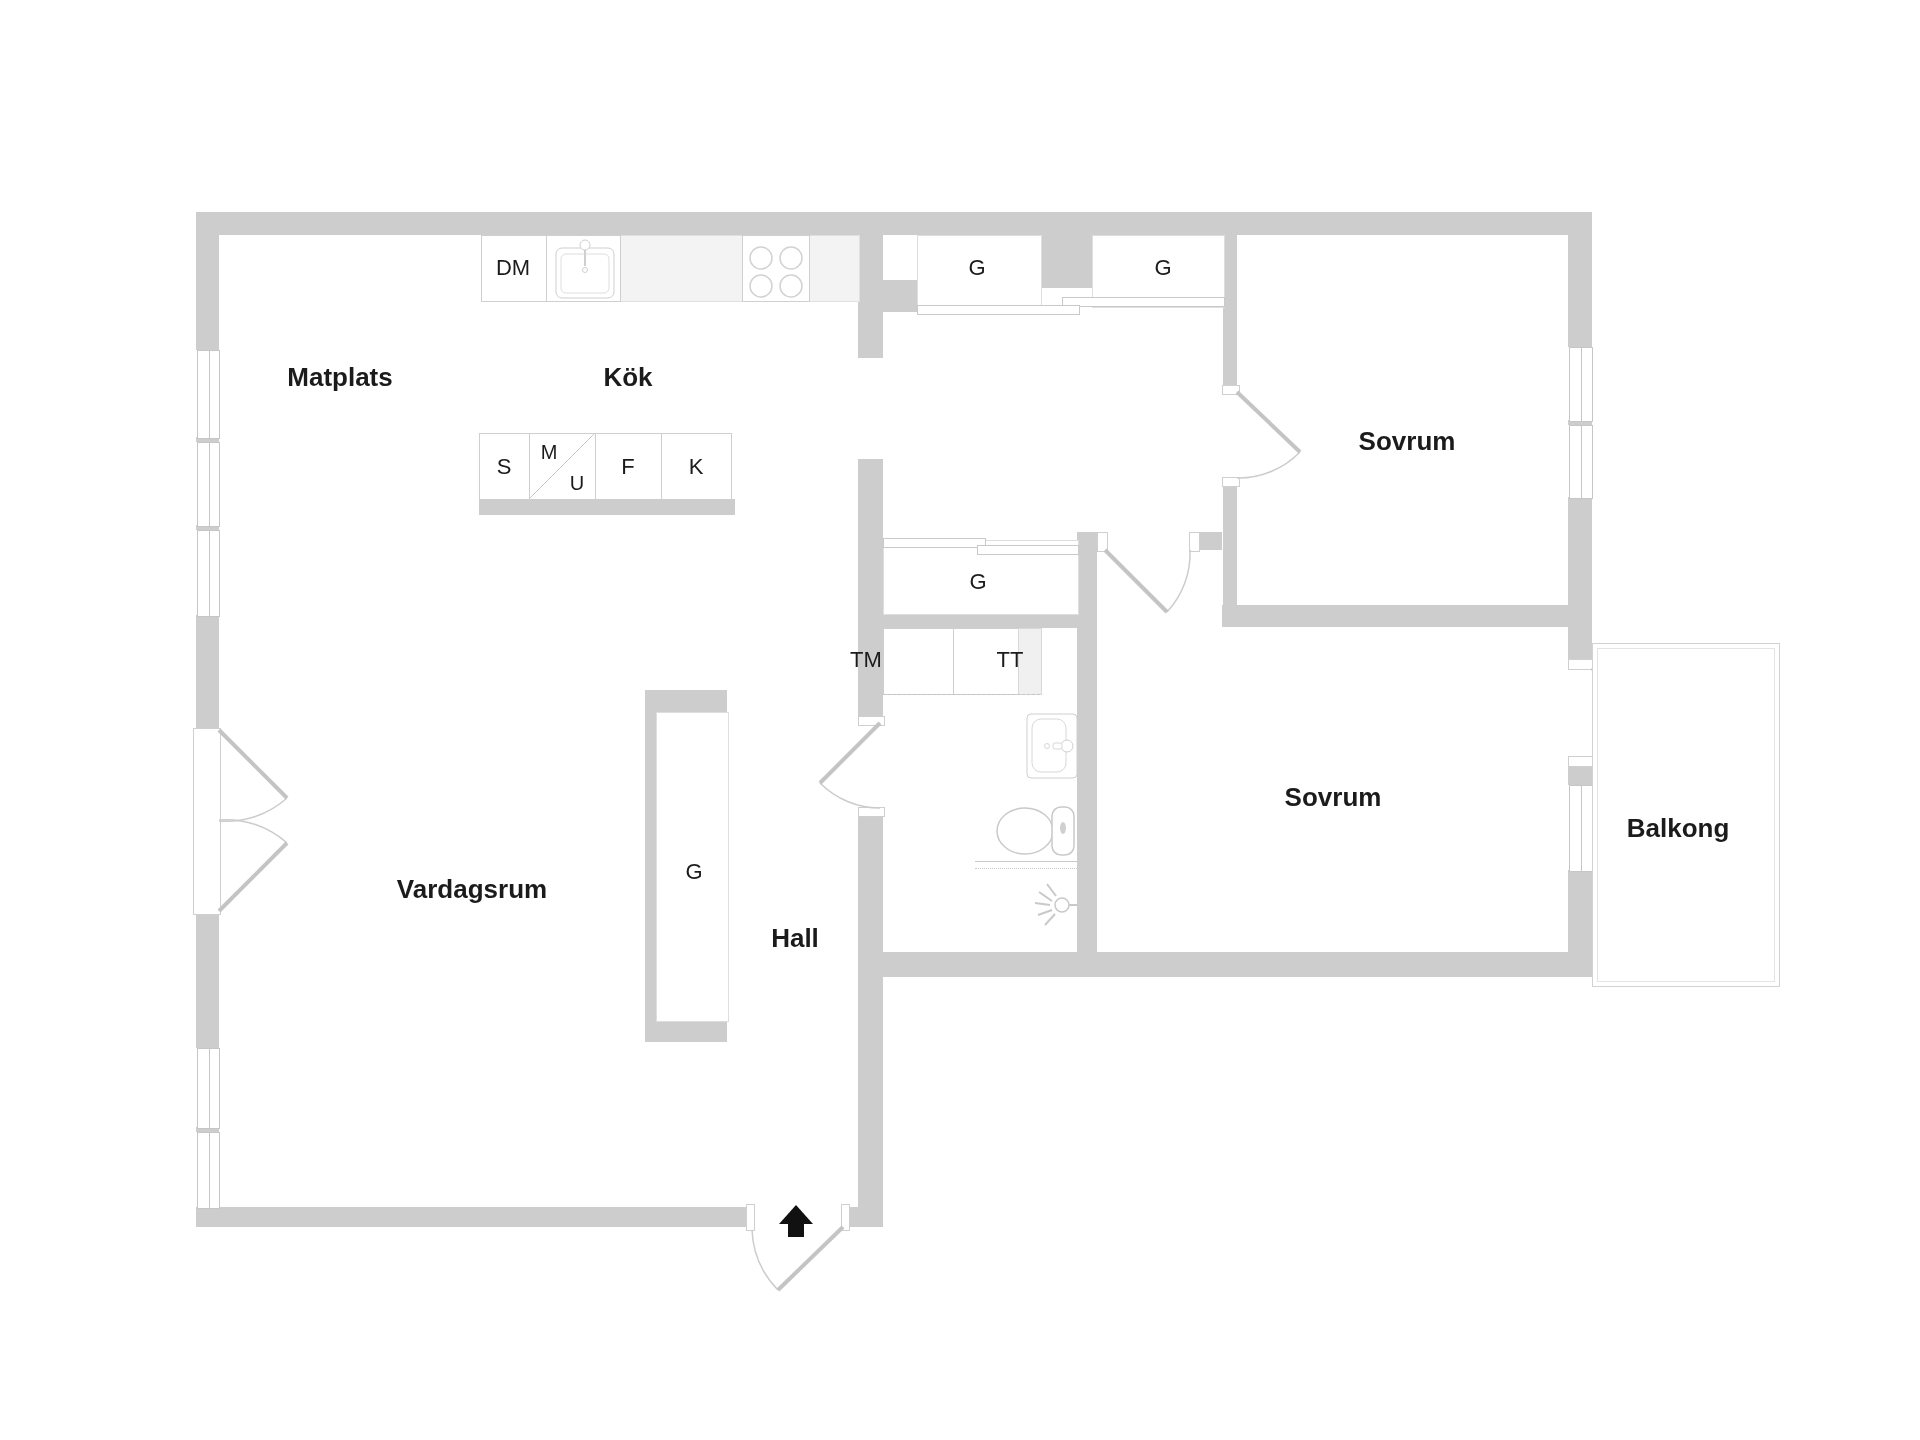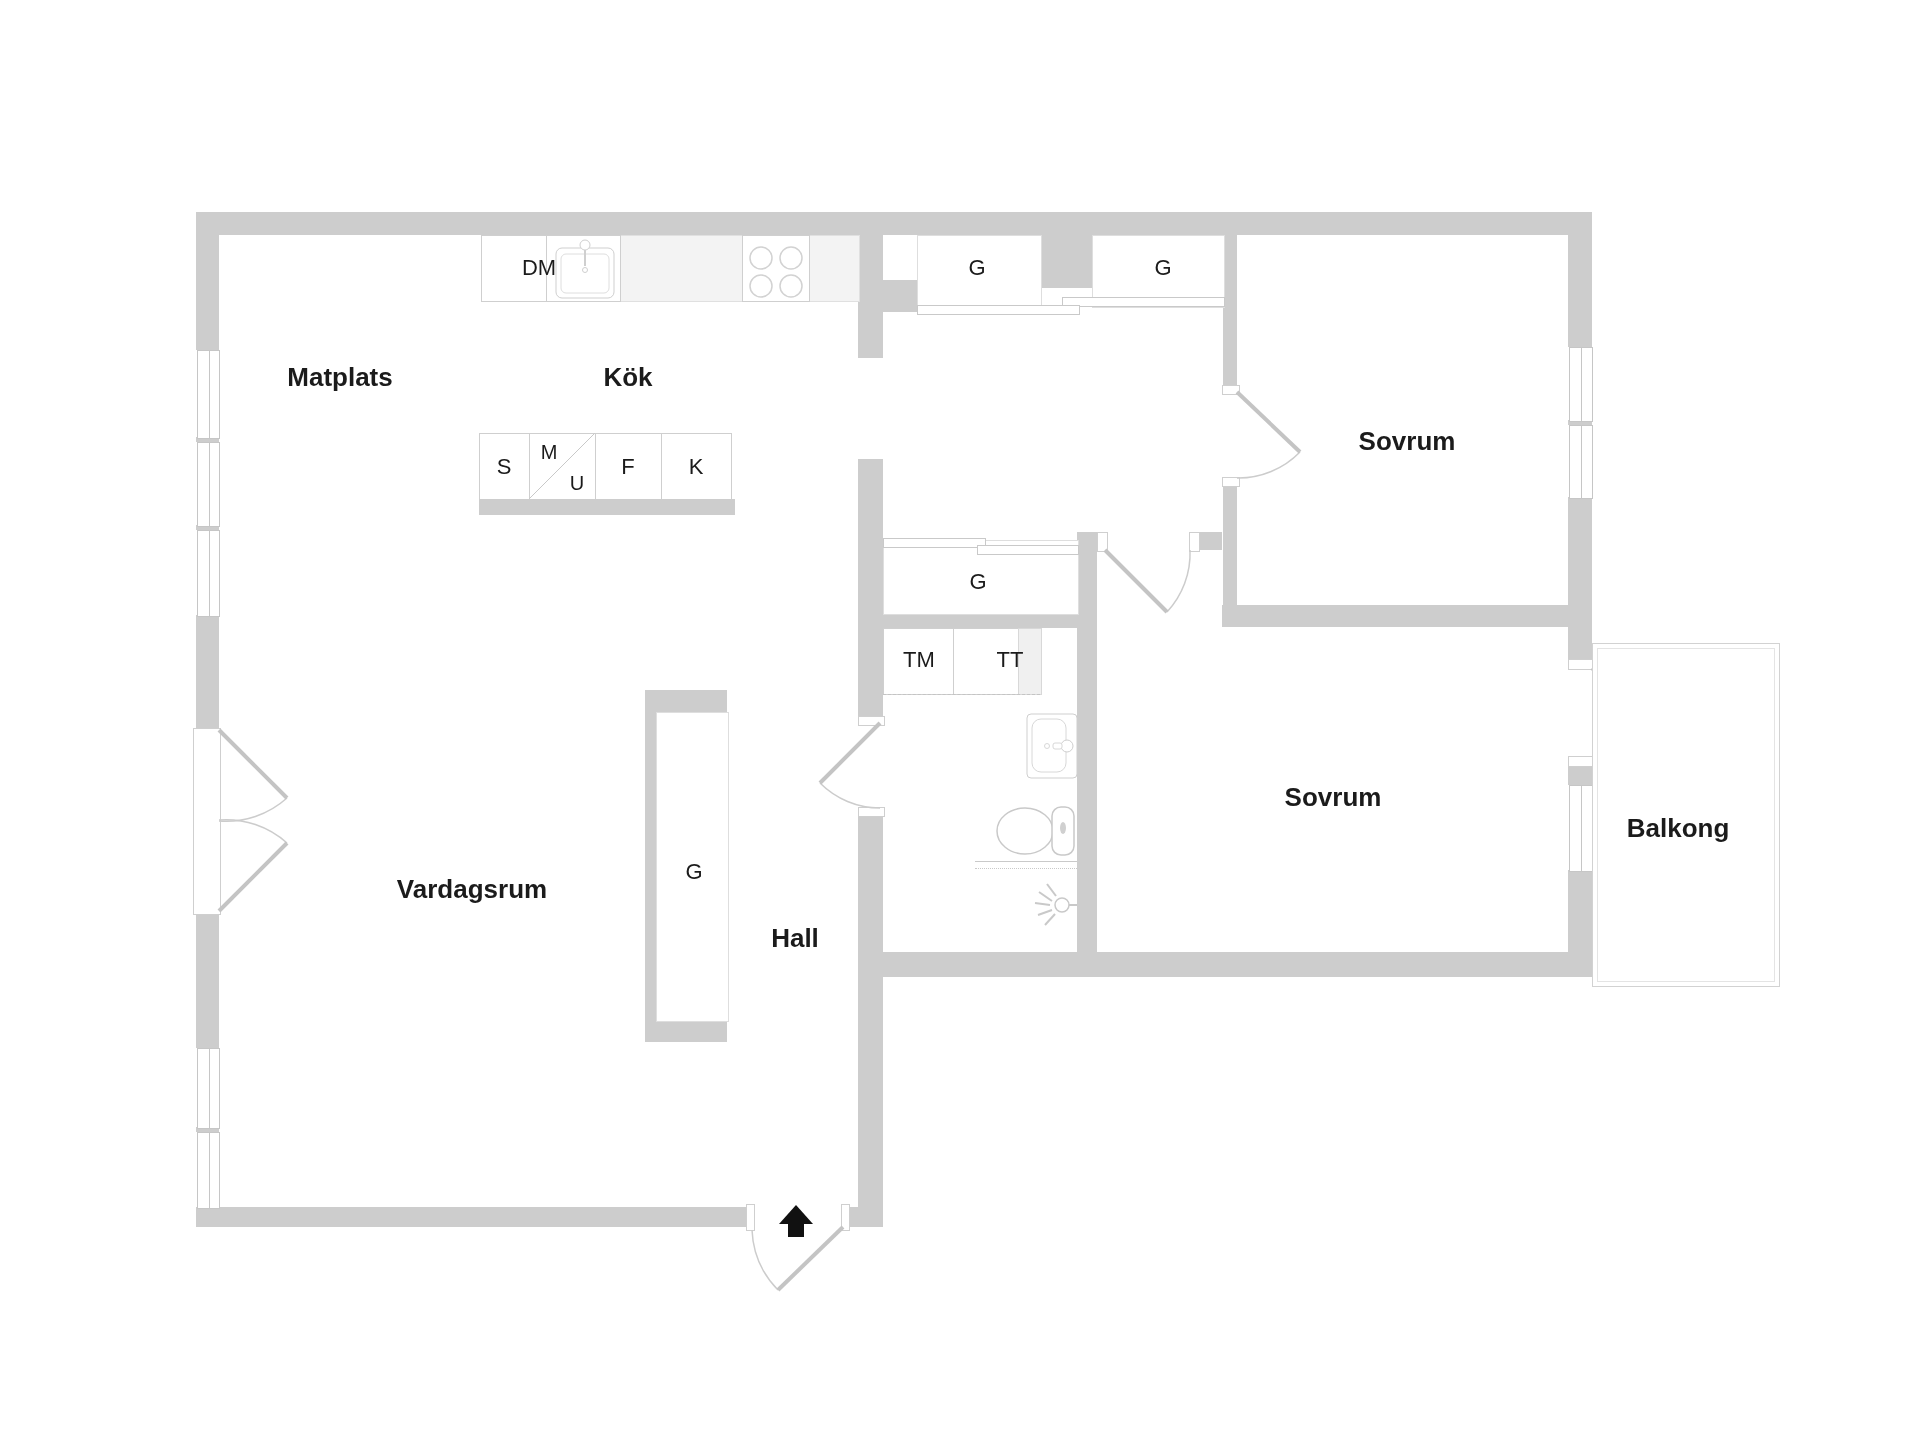--- a/index.html
+++ b/index.html
@@ -210,22 +210,22 @@
   <div class="room-label" style="left:1333px;top:797px;">Sovrum</div>
   <div class="room-label" style="left:472px;top:889px;">Vardagsrum</div>
   <div class="room-label" style="left:795px;top:938px;">Hall</div>
   <div class="room-label" style="left:1678px;top:828px;">Balkong</div>
 
   <div class="small-label" style="left:977px;top:268px;">G</div>
   <div class="small-label" style="left:1163px;top:268px;">G</div>
   <div class="small-label" style="left:978px;top:582px;">G</div>
   <div class="small-label" style="left:694px;top:872px;">G</div>
 
-  <div class="small-label" style="left:513px;top:268px;margin-left:26px;">DM</div>
-  <div class="small-label" style="left:919px;top:660px;">TM</div>
+  <div class="small-label" style="left:513px;top:268px;">DM</div>
+  <div class="small-label" style="left:866px;top:660px;">TM</div>
   <div class="small-label" style="left:986px;top:660px;margin-left:24px;">TT</div>
 
   <div class="small-label" style="left:504px;top:467px;">S</div>
   <div class="tiny-label" style="left:549px;top:452px;">M</div>
   <div class="tiny-label" style="left:577px;top:483px;">U</div>
   <div class="small-label" style="left:628px;top:467px;">F</div>
   <div class="small-label" style="left:696px;top:467px;">K</div>
 
 </div>
 

